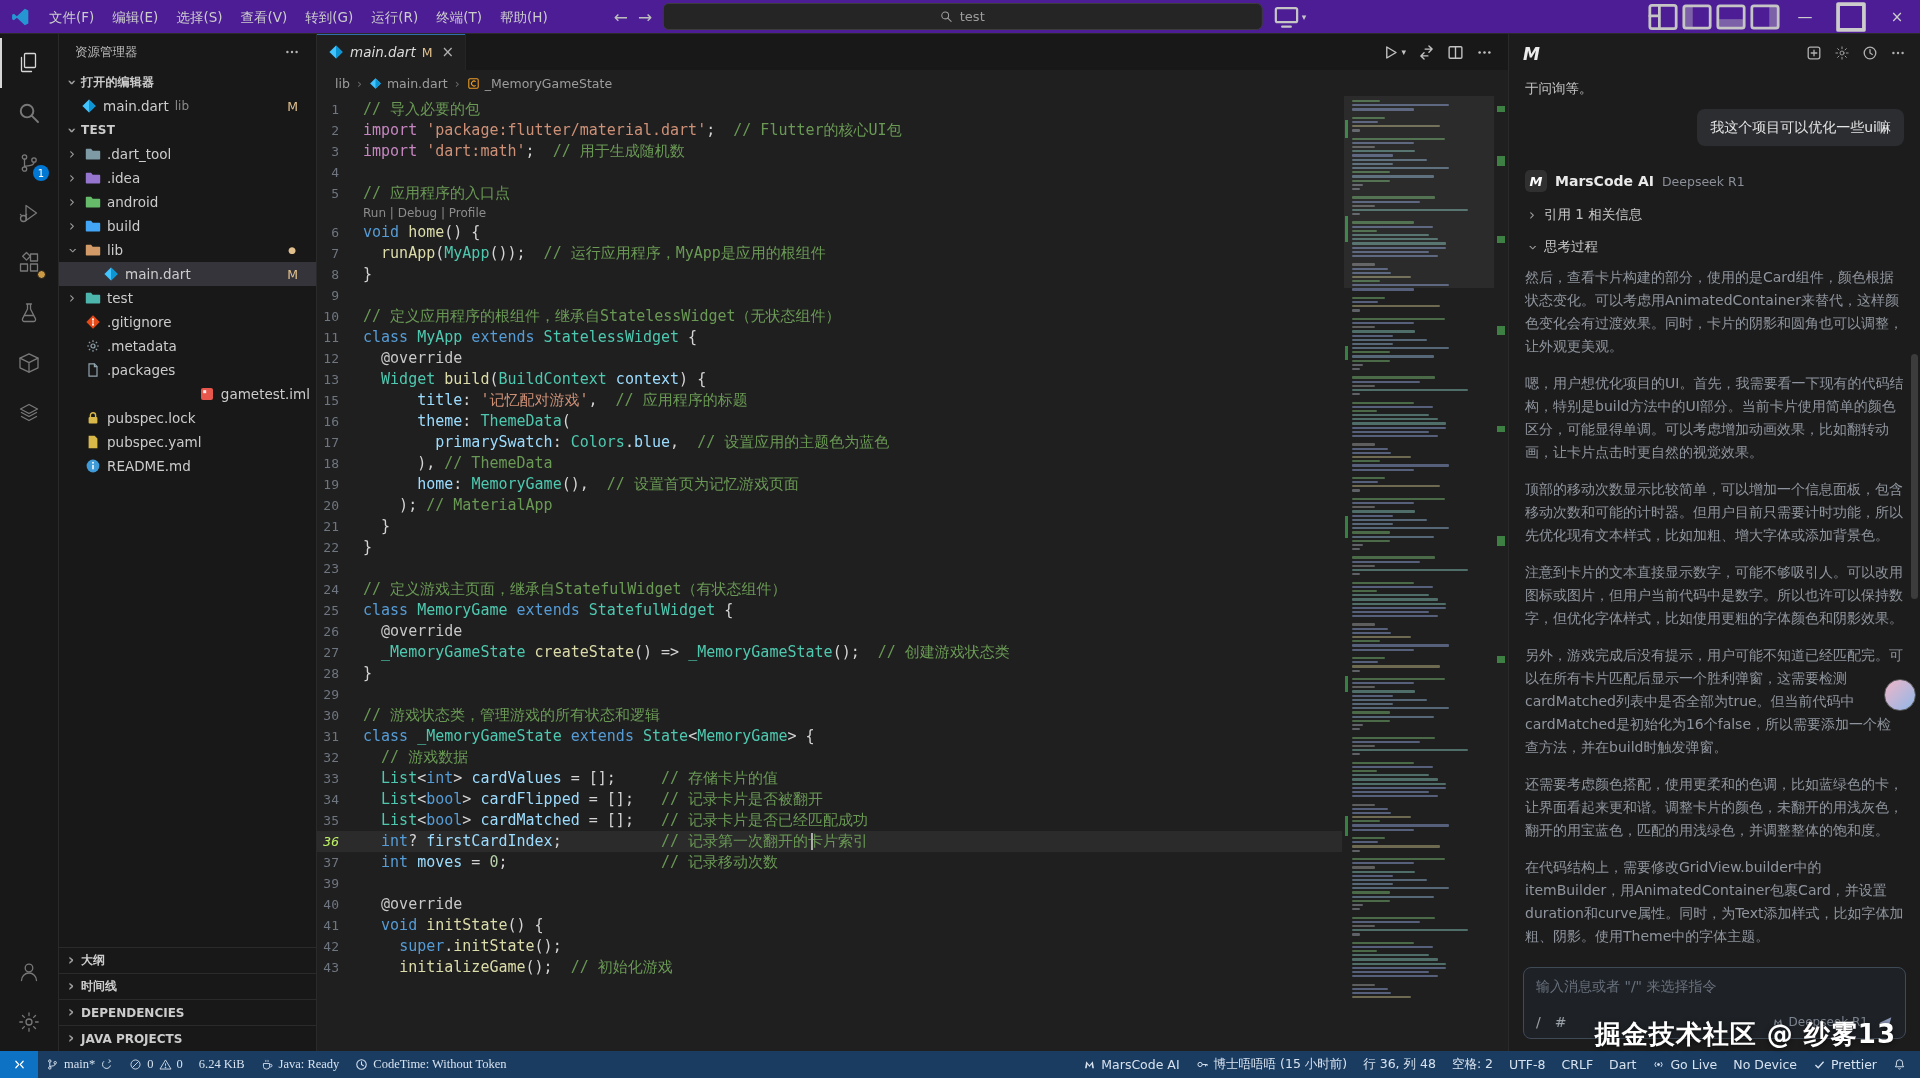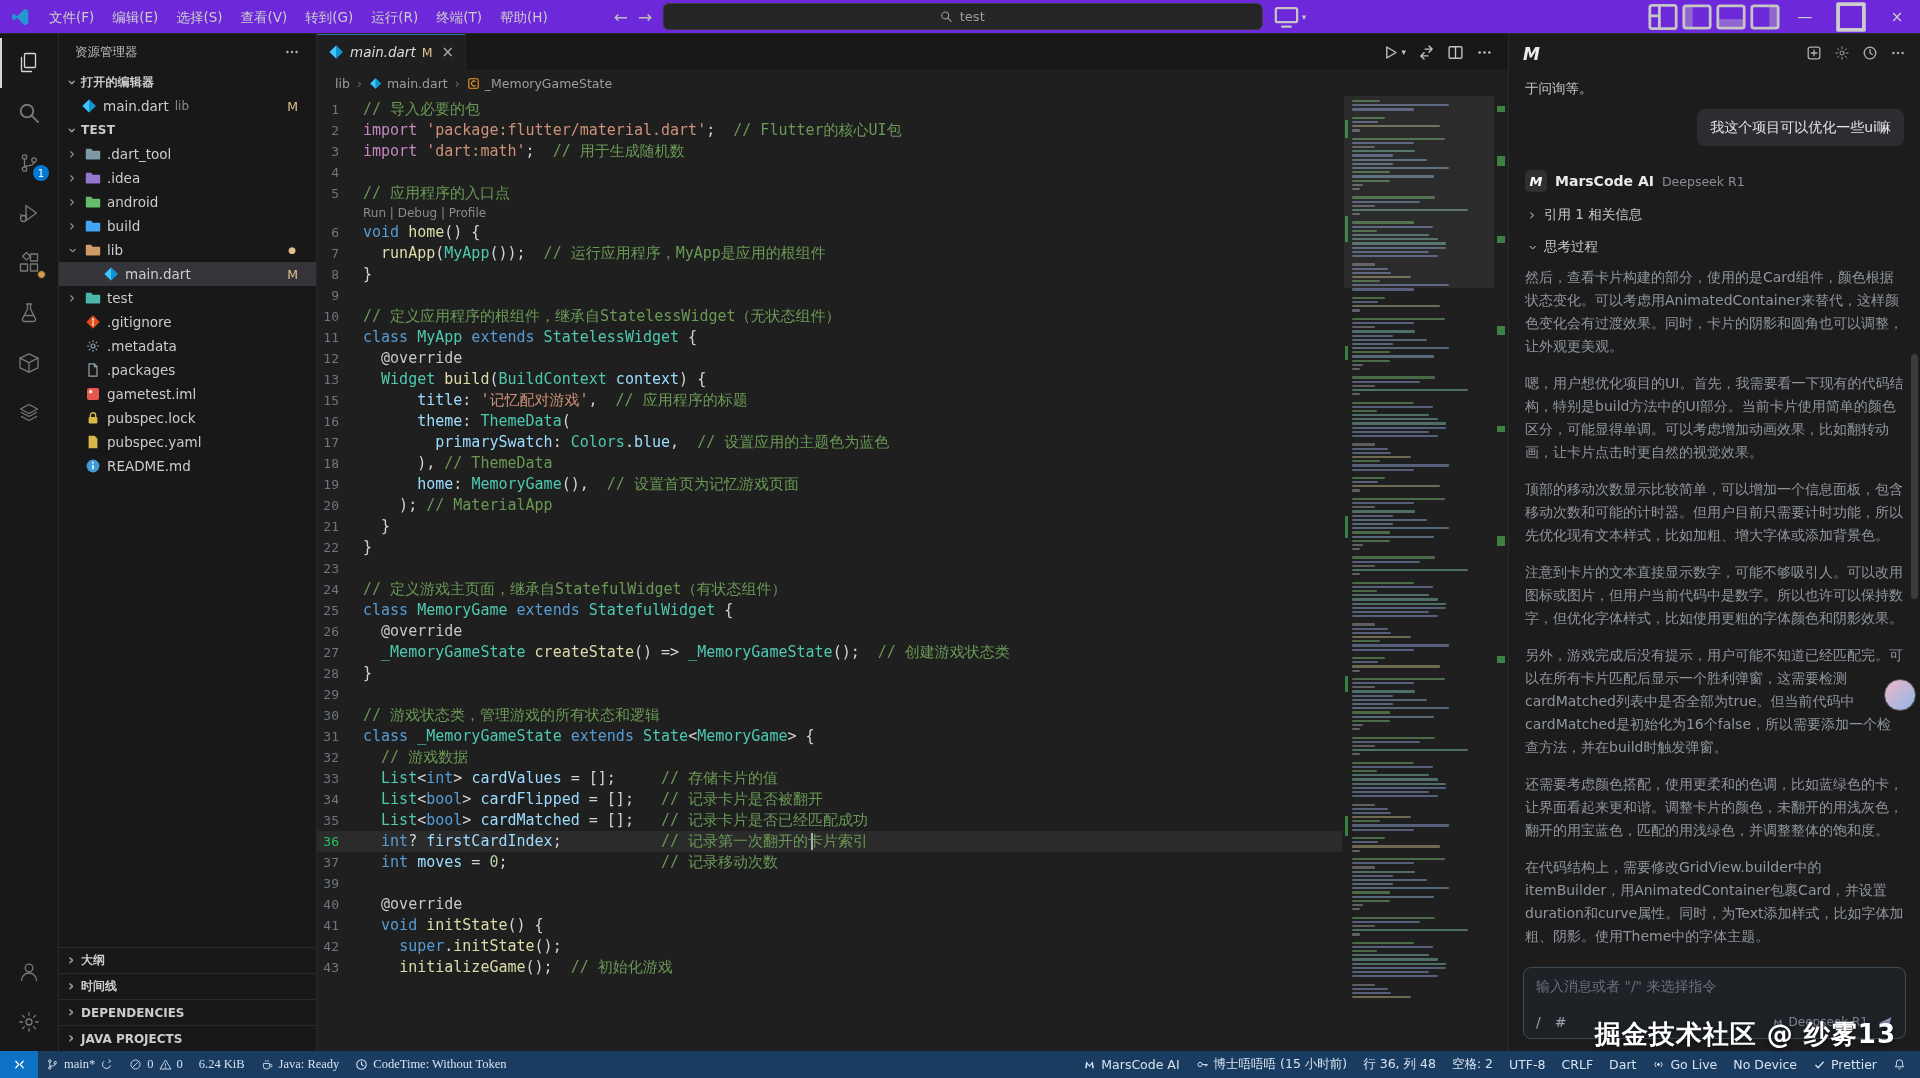--- a/index.html
+++ b/index.html
@@ -4,21 +4,21 @@
 <title>VS Code</title>
 <style>
 *{margin:0;padding:0;box-sizing:border-box;}
 html,body{width:1920px;height:1078px;overflow:hidden;background:#111;}
 body{font-family:"DejaVu Sans","Liberation Sans",sans-serif;color:#ccc;font-size:14px;}
 .icon{display:inline-flex;align-items:center;justify-content:center;}
 .icon svg{display:block;width:16px;height:16px;}
 #app{width:1920px;height:1078px;display:flex;flex-direction:column;position:relative;background:#1f1f1f;}
 
 
-#titlebar{flex:0 0 34px;height:34px;background:#6d28d9;border-bottom:1px solid #2a2a2a;display:flex;align-items:center;position:relative;z-index:20;}
+#titlebar{flex:0 0 34px;height:34px;background:#4c1d95;border-bottom:1px solid #2a2a2a;display:flex;align-items:center;position:relative;z-index:20;}
 .tb-logo{width:40px;display:flex;justify-content:center;}
 #menus{display:flex;align-items:center;}
 .menu-item{padding:0 9px;height:24px;line-height:24px;font-size:13.5px;color:#cccccc;border-radius:5px;white-space:nowrap;}
 .tb-center{position:absolute;left:50%;top:3px;transform:translateX(-50%);display:flex;align-items:center;gap:10px;}
 .nav-arrow{color:#bdbdbd;font-size:17px;line-height:26px;}
 .tb-search{width:600px;height:27px;background:#252526;border:1px solid #3c3c3c;border-radius:6px;display:flex;align-items:center;justify-content:center;gap:7px;color:#9d9d9d;font-size:13px;}
 .tb-search svg{width:13px;height:13px;}
 .tb-right{margin-left:auto;display:flex;align-items:center;height:100%;}
 .tb-icon{width:34px;height:100%;display:flex;align-items:center;justify-content:center;color:#c5c5c5;}
 .win-btn{width:46px;height:100%;display:flex;align-items:center;justify-content:center;color:#cccccc;font-size:15px;}
@@ -65,21 +65,21 @@
 #breadcrumb{flex:0 0 26px;display:flex;align-items:center;gap:7px;padding:0 18px;color:#9d9d9d;font-size:12.5px;}
 .bc-item{display:inline-flex;align-items:center;gap:5px;}
 .bc-item svg{width:13px;height:13px;}
 .bc-sep{color:#6a6a6a;}
 #code-wrap{flex:1;position:relative;overflow:hidden;}
 #code-lines{position:absolute;top:3px;left:0;right:166px;font-family:"DejaVu Sans Mono","Liberation Mono",monospace;font-size:15px;}
 .code-row{display:flex;height:21px;line-height:21px;position:relative;}
 .ln{flex:0 0 46px;text-align:right;color:#6e7681;padding-right:24px;font-size:13px;}
 .ctext{white-space:pre;}
 .code-row.current{background:rgba(130,130,130,.12);}
-.code-row.current .ln{color:#22c55e;}
+.code-row.current .ln{color:#bef264;font-style:italic;}
 .lens-row{height:18px;line-height:18px;}
 .lens-text{color:#8c8c8c;font-size:12px;font-family:"DejaVu Sans","Liberation Sans",sans-serif;}
 .cursor{position:absolute;top:2px;left:calc(70px + 47ch);width:1.5px;height:17px;background:#aeafad;}
 .tk-c{color:#6a9955;}.tk-k{color:#c586c0;}.tk-d{color:#569cd6;}.tk-t{color:#4ec9b0;}
 .tk-f{color:#dcdcaa;}.tk-v{color:#9cdcfe;}.tk-s{color:#ce9178;}.tk-n{color:#b5cea8;}
 .tk-p{color:#d4d4d4;}.tk-a{color:#c8c8c8;}
 #minimap{position:absolute;top:0;right:14px;width:150px;bottom:0;overflow:hidden;}
 #mm-lines{padding-top:4px;}
 .mm-line{height:2.2px;margin:0 0 2px 8px;border-radius:1px;}
 #mm-viewport{position:absolute;top:0;left:0;right:0;height:192px;background:rgba(255,255,255,.055);}
@@ -401,21 +401,21 @@
           <div class="tree-row" style="padding-left: 6px;">
             <span class="chev"></span>
             <span class="icon">
               <svg viewBox="0 0 16 16" fill="none" stroke="#90a4ae" stroke-width="1.2">
                 <path d="M4 1.8h5.4l2.6 2.6v9.8H4z"></path>
                 <path d="M9.4 1.8v2.8h2.8"></path>
               </svg>
             </span>
             <span class="tree-label">.packages</span>
           </div>
-          <div class="tree-row" style="padding-left: 6px;">
+          <div class="tree-row" style="padding-left: 6px; justify-content: flex-end;">
             <span class="chev"></span>
             <span class="icon">
               <svg viewBox="0 0 16 16">
                 <rect x="2" y="2" width="12" height="12" rx="2" fill="#e8574b"></rect>
                 <rect x="4.2" y="4.2" width="3" height="3" fill="#fff" opacity=".9"></rect>
               </svg>
             </span>
             <span class="tree-label">gametest.iml</span>
           </div>
           <div class="tree-row" style="padding-left: 6px;">

